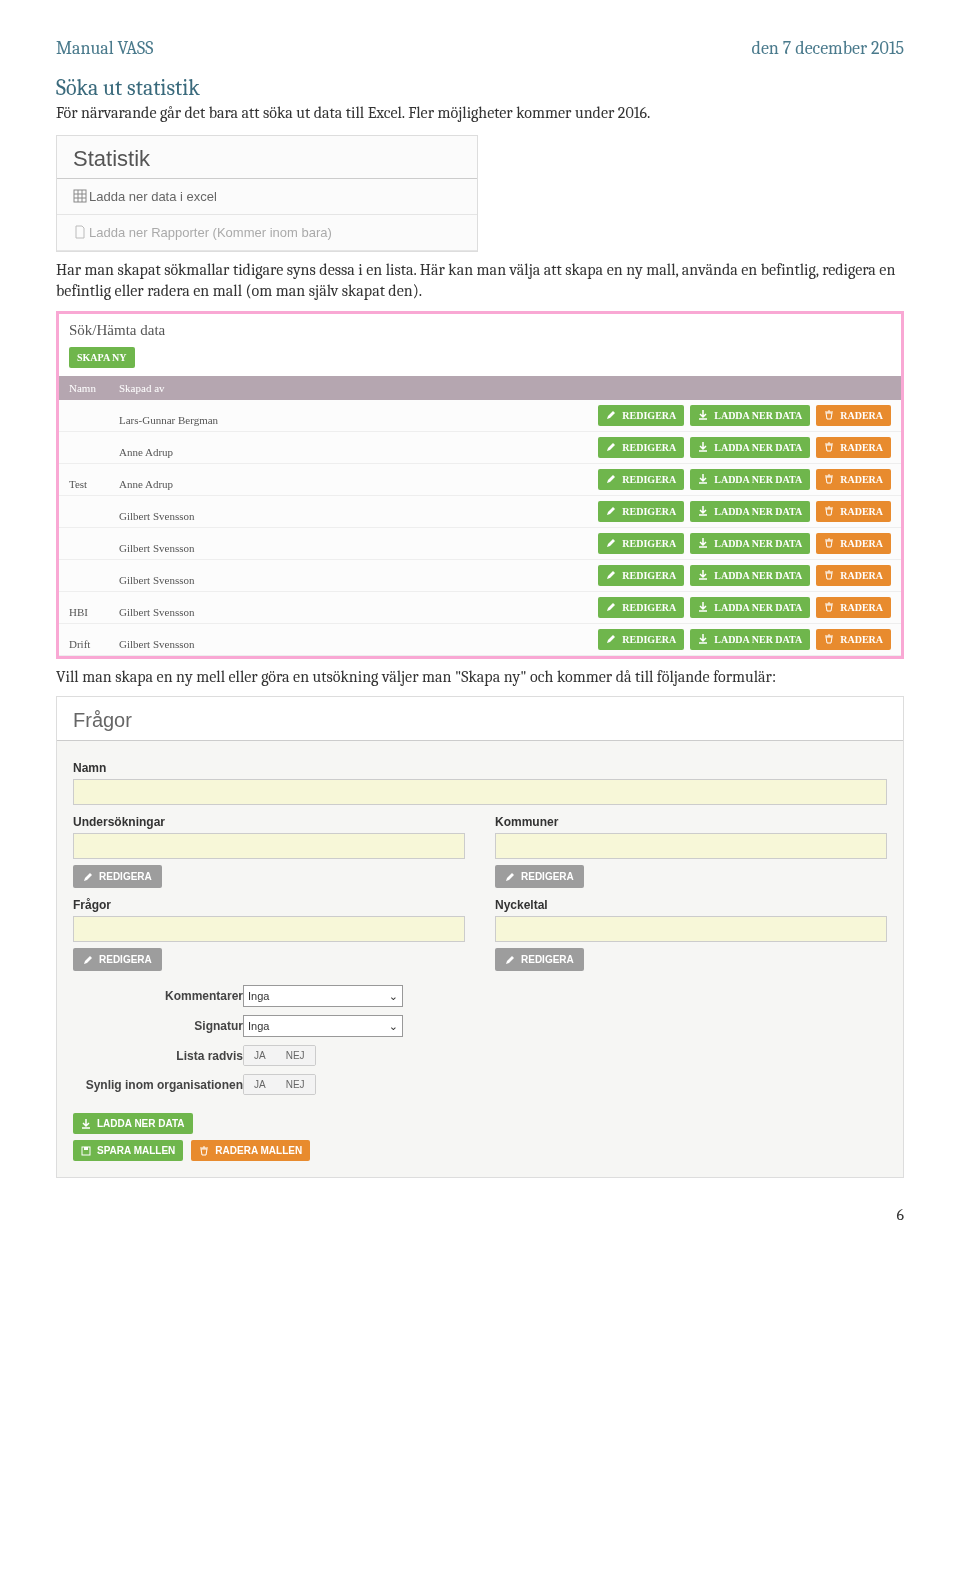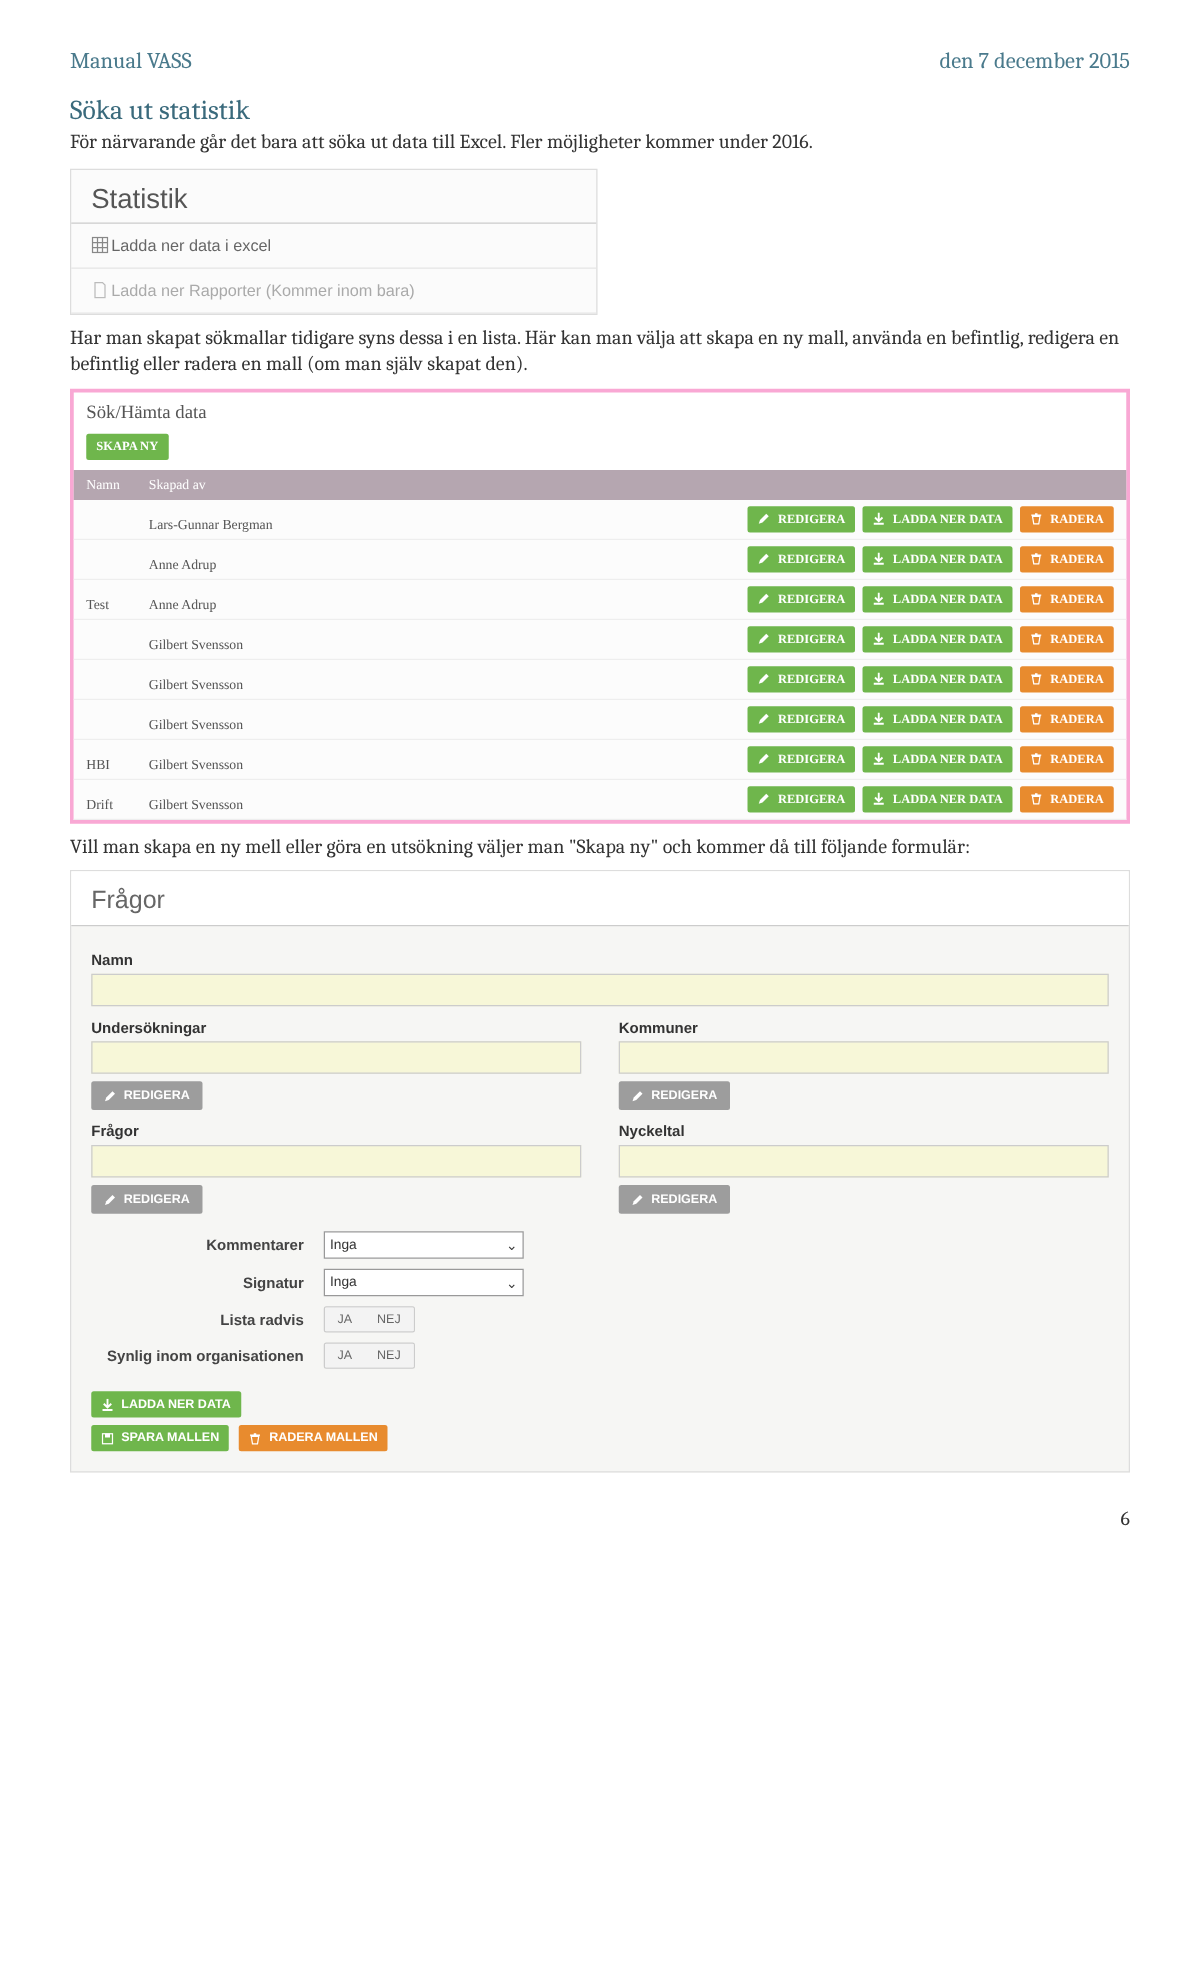--- a/index.html
+++ b/index.html
@@ -24,21 +24,21 @@
   .trow .c1{width:50px}.trow .c2{flex:1}
   .trow .actions{display:flex;gap:6px}
   .shot3{font-family:Arial,Helvetica,sans-serif;background:#f6f6f4;border:1px solid #ddd;margin:8px 0;padding:0 0 6px 0}
   .shot3 .title{font-size:20px;color:#666;padding:12px 16px 8px;border-bottom:1px solid #ccc;background:#fff}
   .shot3 .pad{padding:10px 16px}
   .lbl{font-size:12px;font-weight:bold;color:#333;margin:10px 0 4px}
   .field{background:#f7f7d8;border:1px solid #ccc;height:26px;width:100%;box-sizing:border-box}
   .cols{display:flex;gap:30px}
   .col{flex:1}
   .gbtn{display:inline-flex;gap:6px;align-items:center;background:#9d9d9d;color:#fff;font-size:10px;font-weight:bold;padding:6px 10px;margin-top:6px;border-radius:2px}
-  .frow{display:flex;align-items:center;gap:16px;margin:8px 0;font-size:12px}
+  .frow{display:flex;align-items:center;margin:8px 0;font-size:12px}
   .frow .flbl{width:170px;text-align:right;font-weight:bold;color:#444}
   .sel{background:#fff;border:1px solid #999;height:20px;width:150px;font-size:11px;padding:0 4px;display:flex;align-items:center;justify-content:space-between}
   .toggle{display:inline-flex;border:1px solid #ccc;border-radius:2px;overflow:hidden;font-size:10px}
   .toggle span{padding:4px 10px;background:#f3f3f3;color:#666}
   .footbtns{padding:0 16px 10px;display:flex;flex-direction:column;gap:6px;align-items:flex-start}
   .footbtns .row2{display:flex;gap:8px}
   .pagenum{text-align:right;font-size:16px;color:#333;padding:0 56px 20px}
 </style>
 </head>
 <body>

